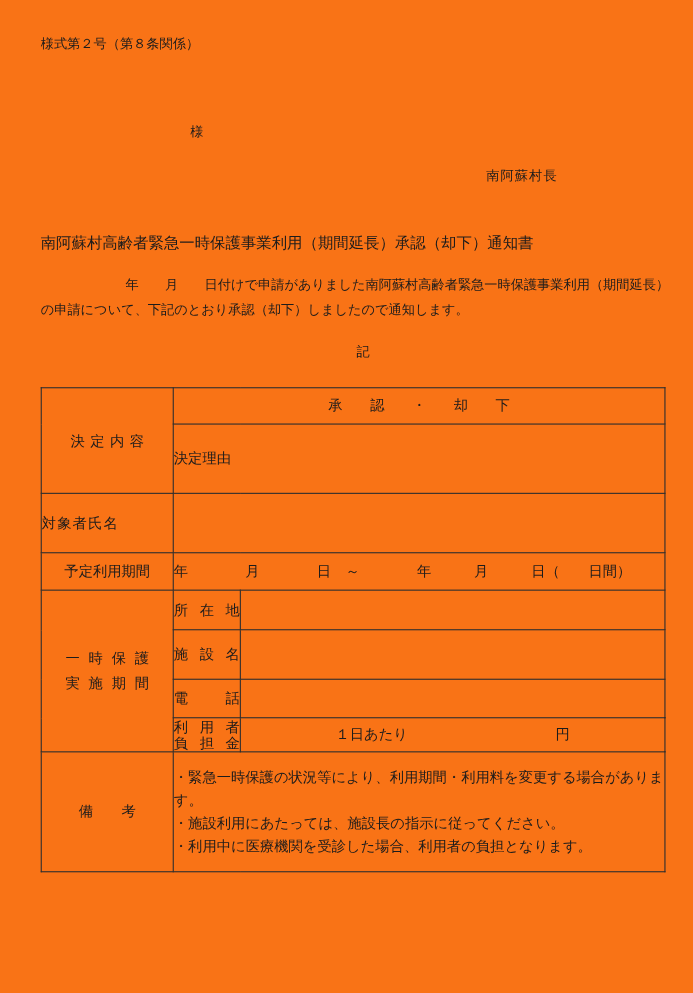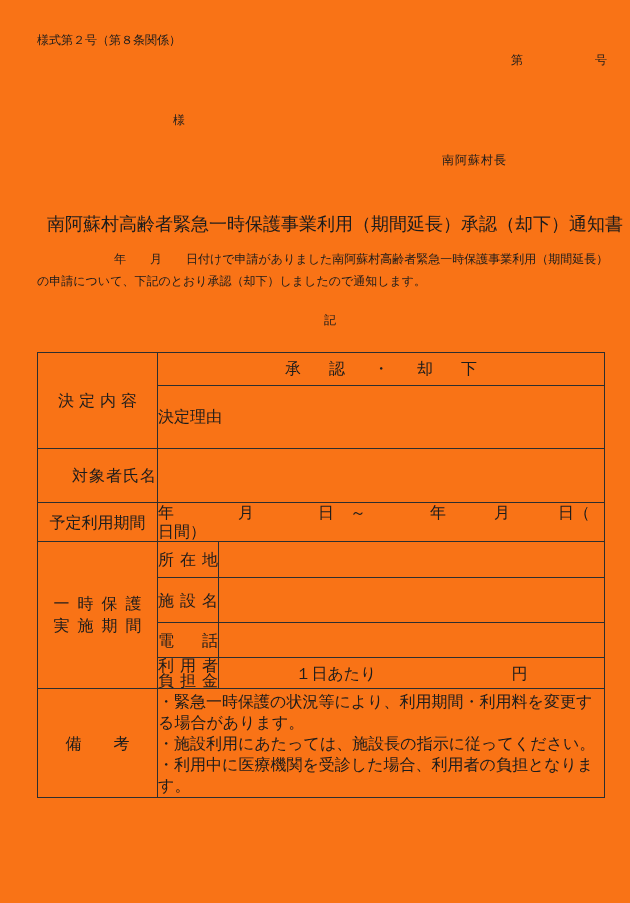--- a/index.html
+++ b/index.html
@@ -19,37 +19,37 @@
     line-height:1.2;
   }
   
   .form-number{position:absolute;left:37px;top:33px;}
   .doc-number{position:absolute;left:0;right:23px;top:53px;text-align:right;}
   .doc-date{position:absolute;left:0;right:23px;top:74px;text-align:right;}
   .addressee{position:absolute;left:173px;top:113px;}
   .sender{position:absolute;left:442px;top:153px;letter-spacing:1px;}
   .doc-title{
     position:absolute;left:37px;right:7px;top:214px;
-    text-align:right;font-size:18px;
+    text-align:left;font-size:14px;
   }
   .body-l1{position:absolute;left:37px;top:252px;text-indent:77px;width:575px;}
   .body-l2{position:absolute;left:37px;top:274px;width:575px;}
   .ki{position:absolute;left:37px;right:7px;top:313px;text-align:center;}
 
   
   table.form{
     position:absolute;left:37px;top:352px;
     width:567px;
     border-collapse:collapse;
     table-layout:fixed;
   }
   table.form td{
     border:1px solid #2e2e2e;
     padding:0;
-    font-size:16px;
+    font-size:13px;
     vertical-align:middle;
     overflow:hidden;
   }
   col.c1{width:120px;}
   col.c2{width:61px;}
   col.c3{width:386px;}
 
   tr.r-approve{height:33px;}
   tr.r-reason{height:63px;}
   tr.r-name{height:54px;}
@@ -77,29 +77,28 @@
     display:block;
     text-align:justify;
     -moz-text-align-last:justify;
     text-align-last:justify;
     line-height:15px;
   }
   td.charge-cell{padding-left:14px;text-align:center;}
   td.charge-cell .yen{display:inline-block;margin-left:131px;}
   td.remarks-cell{vertical-align:top;padding:6px 4px 0 4px;}
   td.remarks-cell .bullet{line-height:21px;}
-  td.name-spaced{text-align:right;letter-spacing:1px;margin-top:16px;}
+  td.name-spaced{text-align:left;letter-spacing:1px;margin-top:16px;}
 </style>
 </head>
 <body>
 
 <div class="page">
 
   <div class="form-number">様式第２号（第８条関係）</div>
-  <div class="doc-number">第　　　　　　号</div>
   <div class="addressee">様</div>
   <div class="sender">南阿蘇村長</div>
   <div class="doc-title">南阿蘇村高齢者緊急一時保護事業利用（期間延長）承認（却下）通知書</div>
 
   <div class="body-l1">年　　月　　日付けで申請がありました南阿蘇村高齢者緊急一時保護事業利用（期間延長）</div>
   <div class="body-l2">の申請について、下記のとおり承認（却下）しましたので通知します。</div>
   <div class="ki">記</div>
 
   <table class="form">
     <colgroup>

